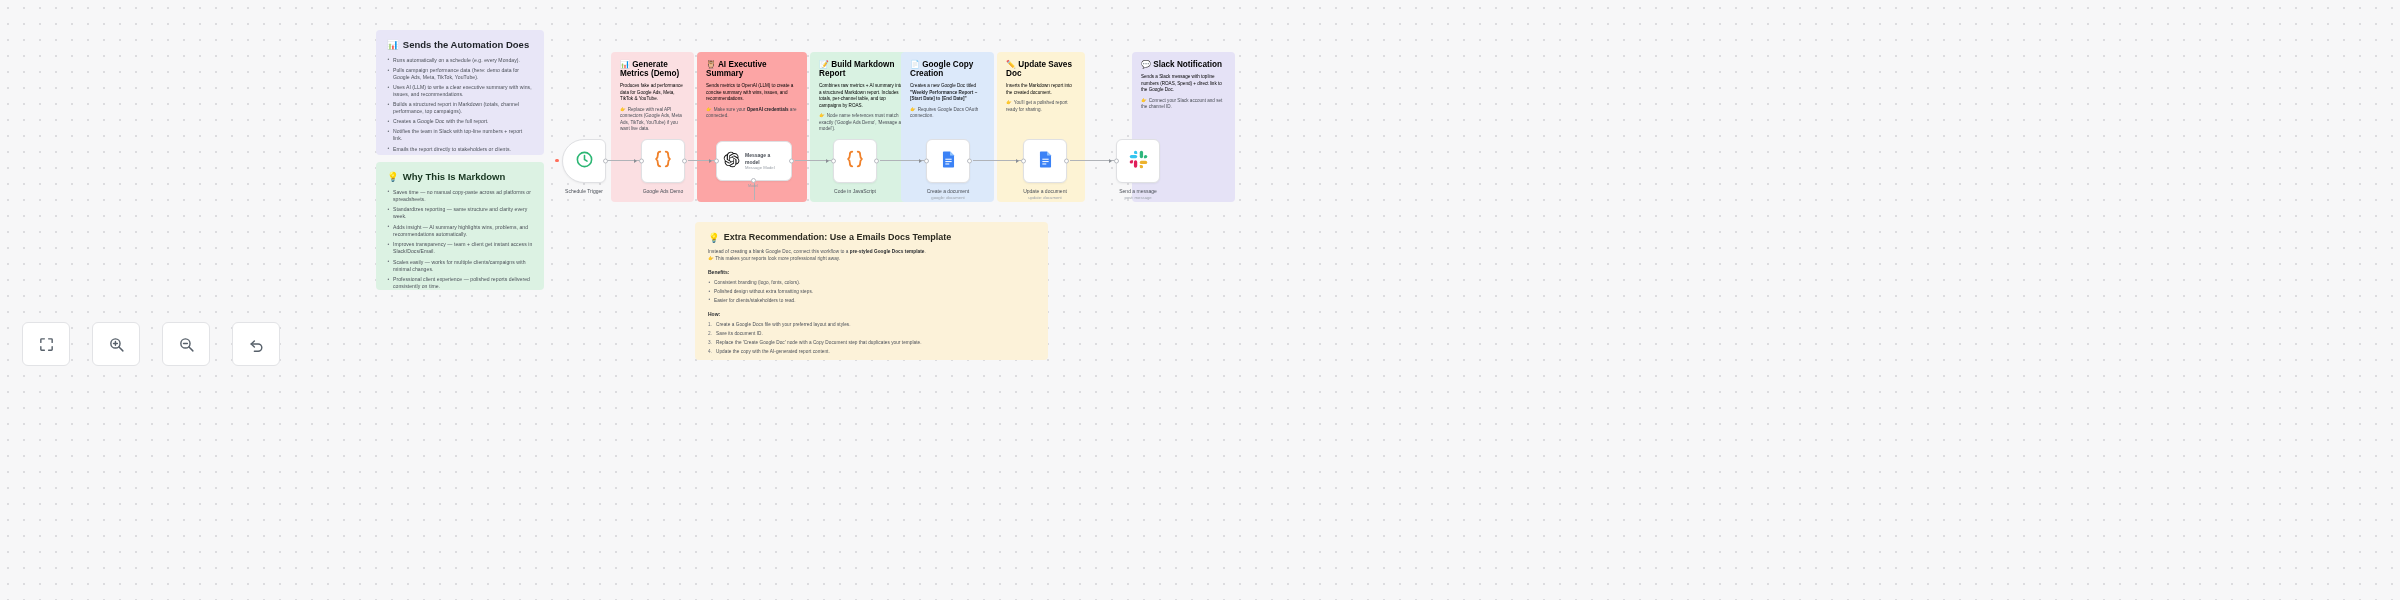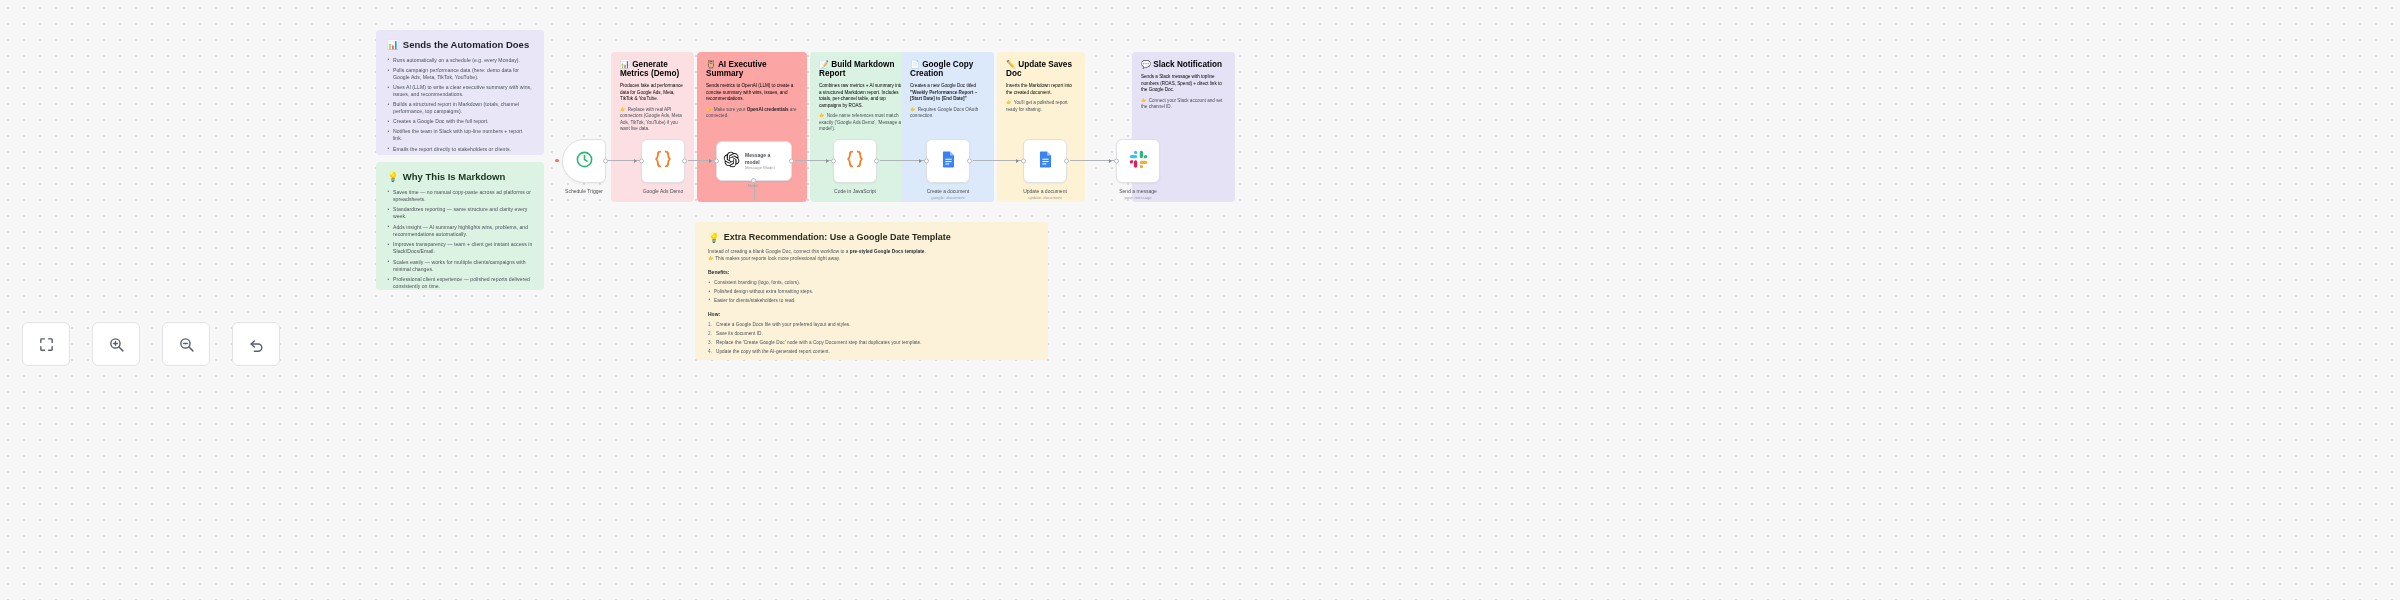--- a/index.html
+++ b/index.html
@@ -334,21 +334,21 @@
     <li>Adds insight — AI summary highlights wins, problems, and recommendations automatically.</li>
     <li>Improves transparency — team + client get instant access in Slack/Docs/Email.</li>
     <li>Scales easily — works for multiple clients/campaigns with minimal changes.</li>
     <li>Professional client experience — polished reports delivered consistently on time.</li>
   </ul>
 </div>
 
 <div class="sticky" id="note-extra">
   <h3>
     <span class="emj">💡</span>
-    <span>Extra Recommendation: Use a Google Date Template</span>
+    <span>Extra Recommendation: Use a Emails Docs Template</span>
   </h3>
   <p><span>Instead of creating a blank Google Doc, connect this workflow to a </span><span class="bold">pre-styled Google Docs template</span><span>.</span></p>
   <p><span class="emj">👉</span> <span>This makes your reports look more professional right away.</span></p>
 
   <div class="section-label">Benefits:</div>
   <ul>
     <li>Consistent branding (logo, fonts, colors).</li>
     <li>Polished design without extra formatting steps.</li>
     <li>Easier for clients/stakeholders to read.</li>
   </ul>

